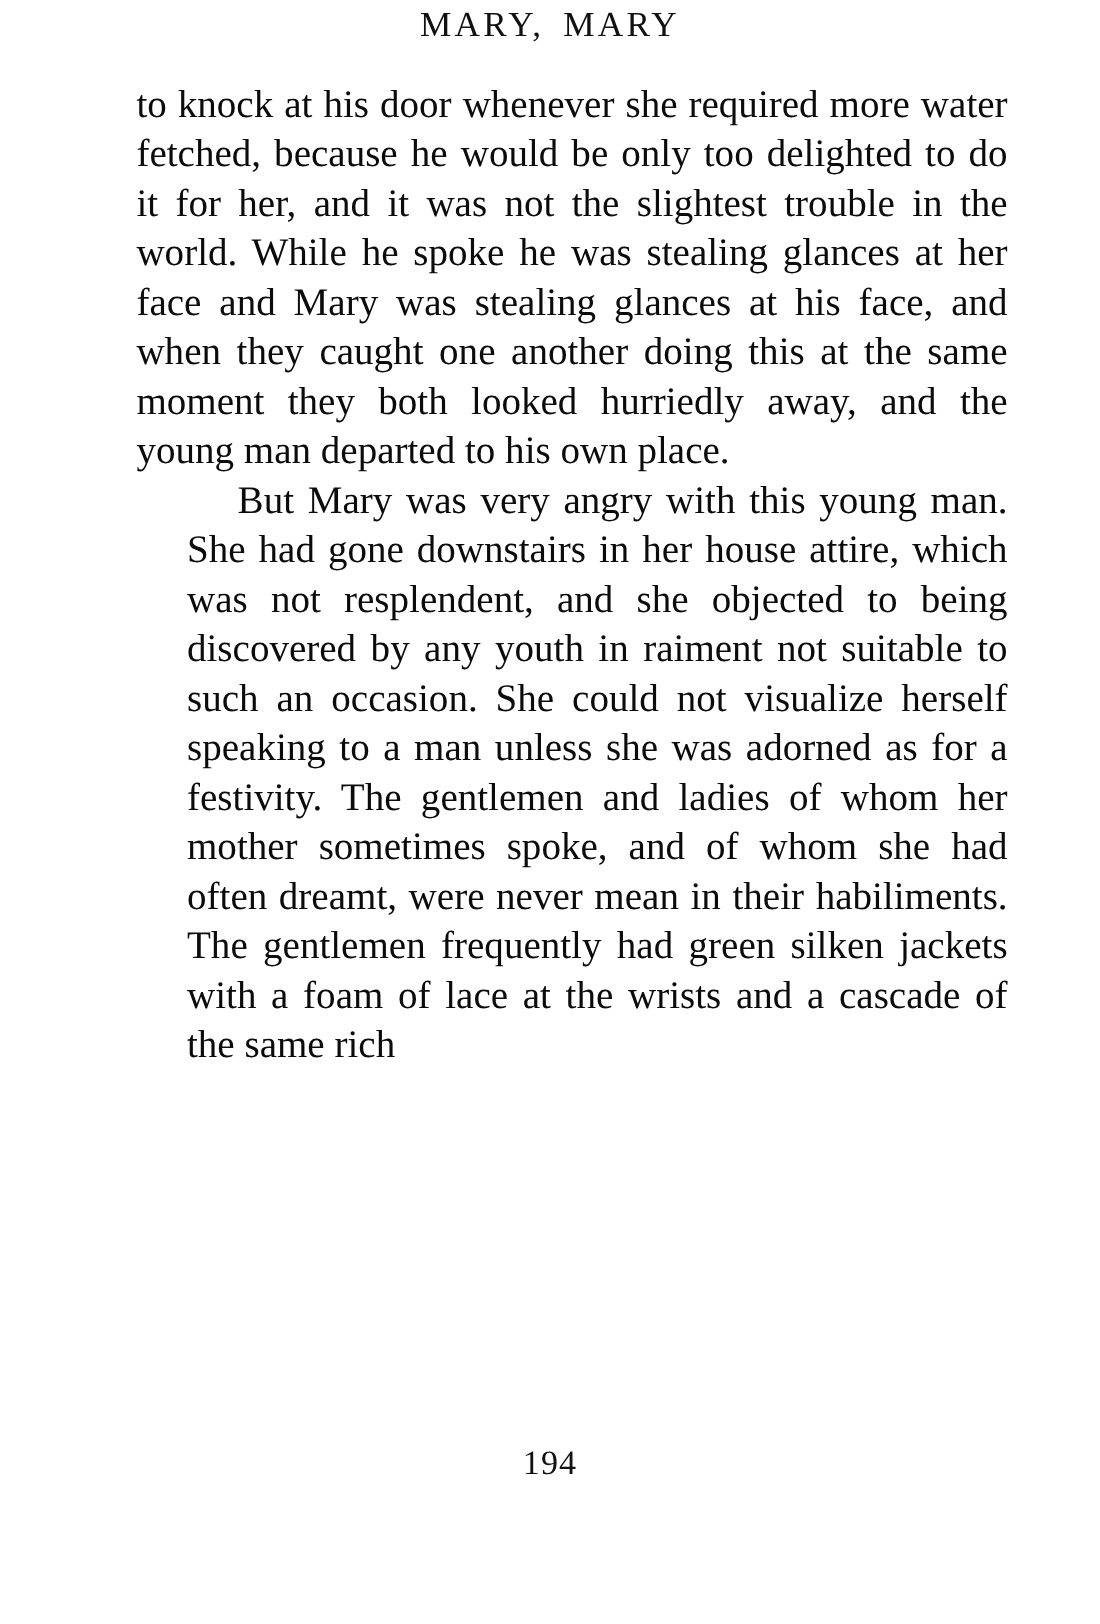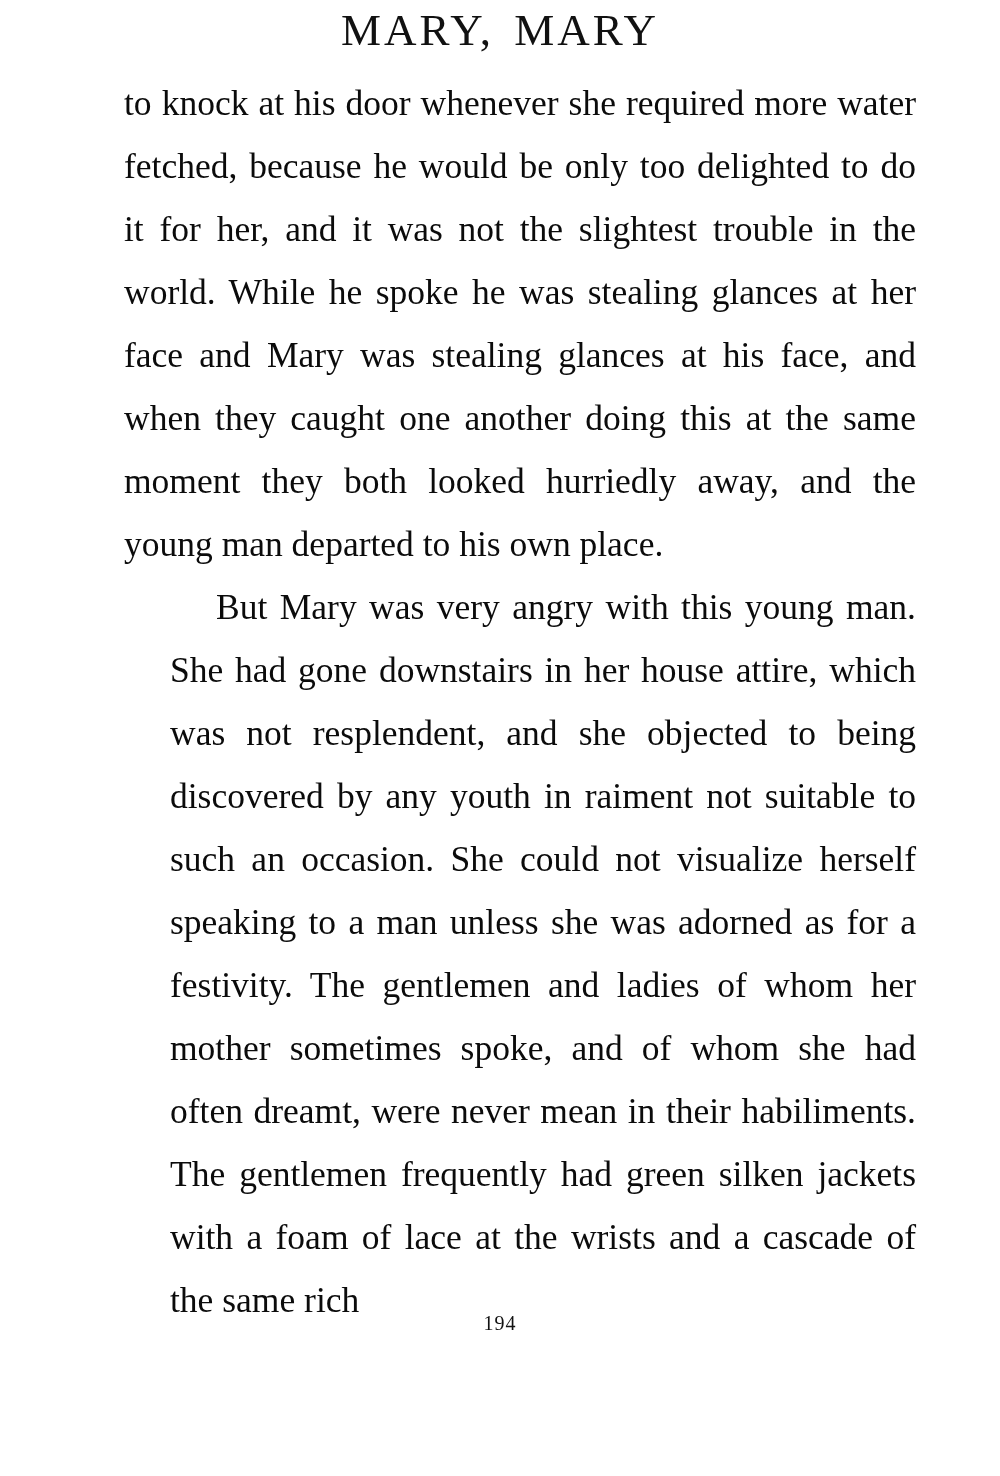--- a/index.html
+++ b/index.html
@@ -20,52 +20,52 @@
     width: 1000px;
     height: 1476px;
     box-sizing: border-box;
   }
   .running-head {
     position: absolute;
     top: 4px;
     left: 0;
     width: 1000px;
     text-align: center;
-    font-size: 45px;
+    font-size: 32px;
     letter-spacing: 3px;
     word-spacing: 6px;
     font-family: "Liberation Serif", serif;
     color: #111111;
   }
   .body-text {
     position: absolute;
     top: 72px;
     left: 124px;
     width: 792px;
   }
   .para {
     margin: 0;
     font-size: 35.5px;
-    line-height: 63px;
+    line-height: 45px;
     text-align: justify;
     text-justify: inter-word;
     color: #0b0b0b;
     font-family: "Liberation Serif", serif;
   }
   .para + .para {
     text-indent: 46px;
     margin-left: 46px;
   }
   .folio {
     position: absolute;
     top: 1312px;
     left: 0;
     width: 1000px;
     text-align: center;
-    font-size: 20px;
+    font-size: 31px;
     letter-spacing: 1px;
     color: #121212;
     font-family: "Liberation Serif", serif;
   }
 </style>
 </head>
 <body>
 
 <div class="page">
 

